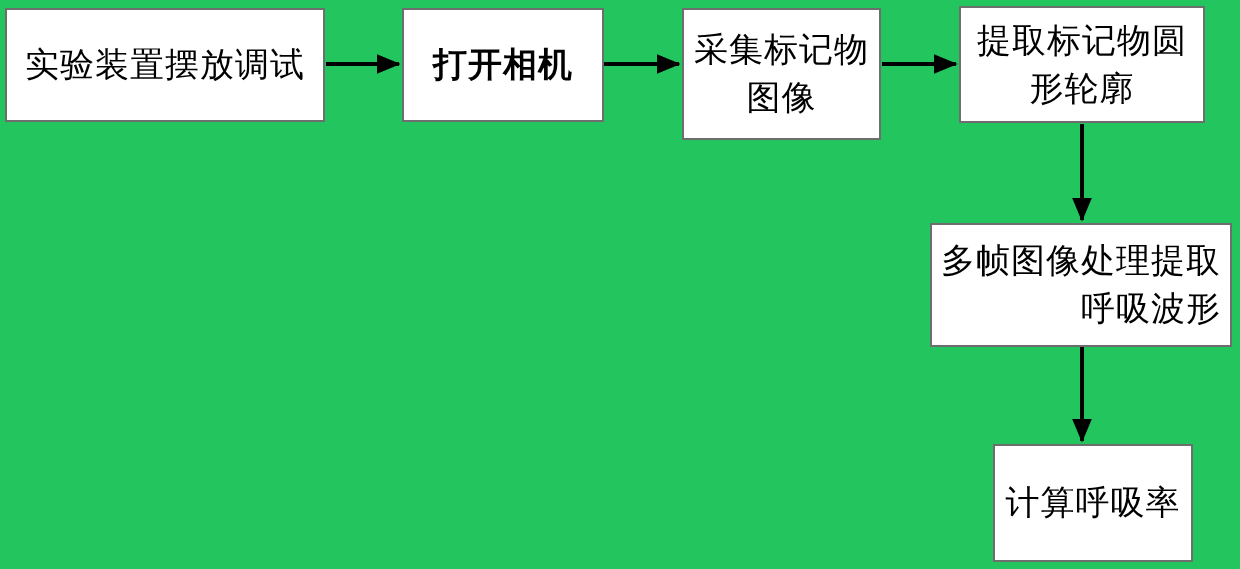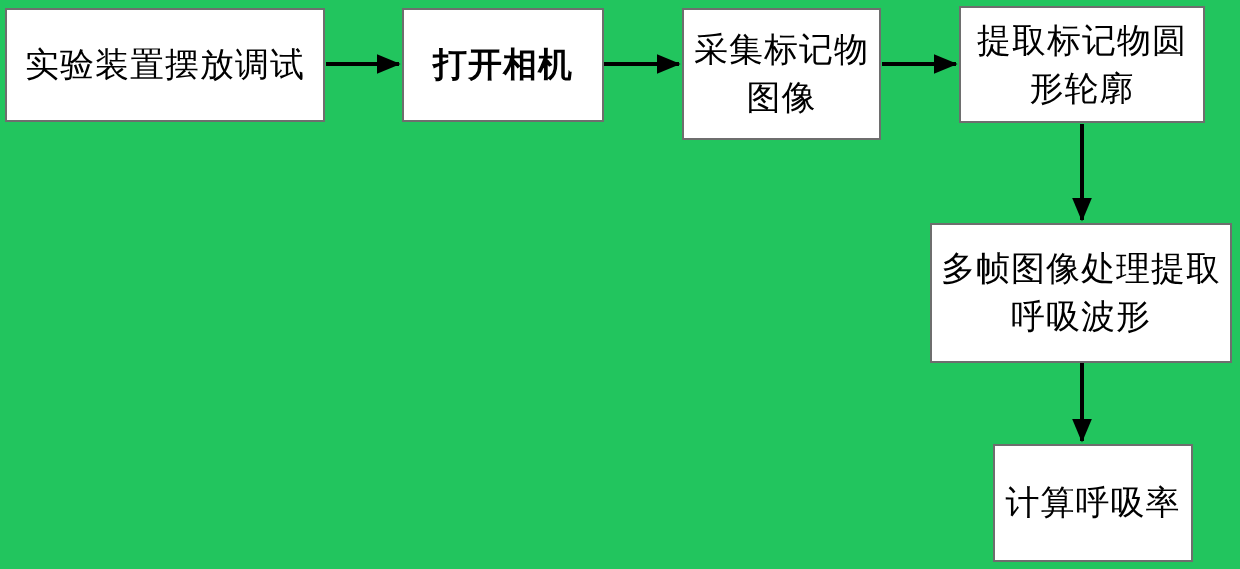--- a/index.html
+++ b/index.html
@@ -70,21 +70,21 @@
   <div class="flow-box" style="left:682px; top:8px; width:199px; height:132px;">
     <span class="flow-label">采集标记物
 图像</span>
   </div>
 
   <div class="flow-box" style="left:959px; top:6px; width:246px; height:117px;">
     <span class="flow-label">提取标记物圆
 形轮廓</span>
   </div>
 
-  <div class="flow-box" style="left:930px; top:223px; width:302px; height:140px;">
+  <div class="flow-box" style="left:930px; top:223px; width:302px; height:124px;text-align:right;">
     <span class="flow-label">多帧图像处理提取
 呼吸波形</span>
   </div>
 
   <div class="flow-box" style="left:981px; top:444px; width:200px; height:118px;margin-left:12px;">
     <span class="flow-label">计算呼吸率</span>
   </div>
 
 </div>
 

